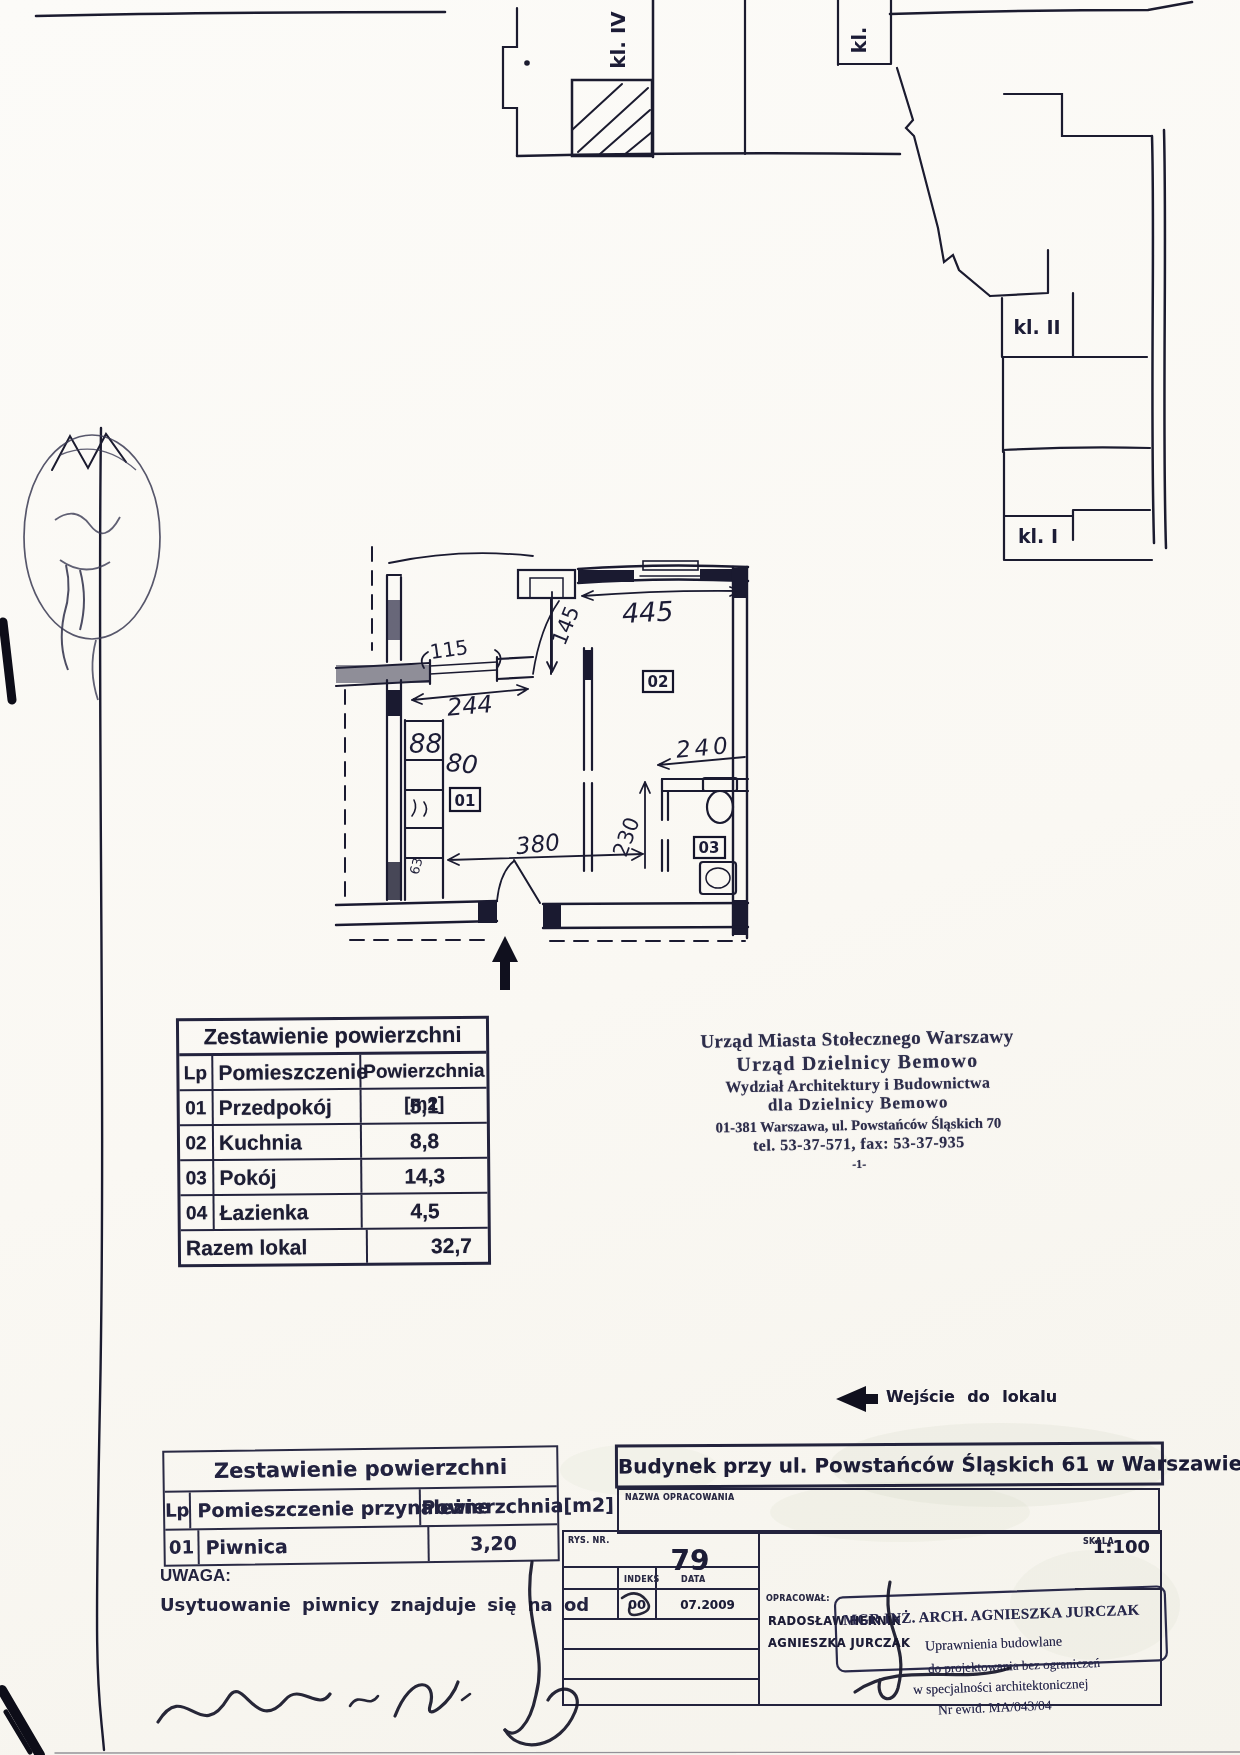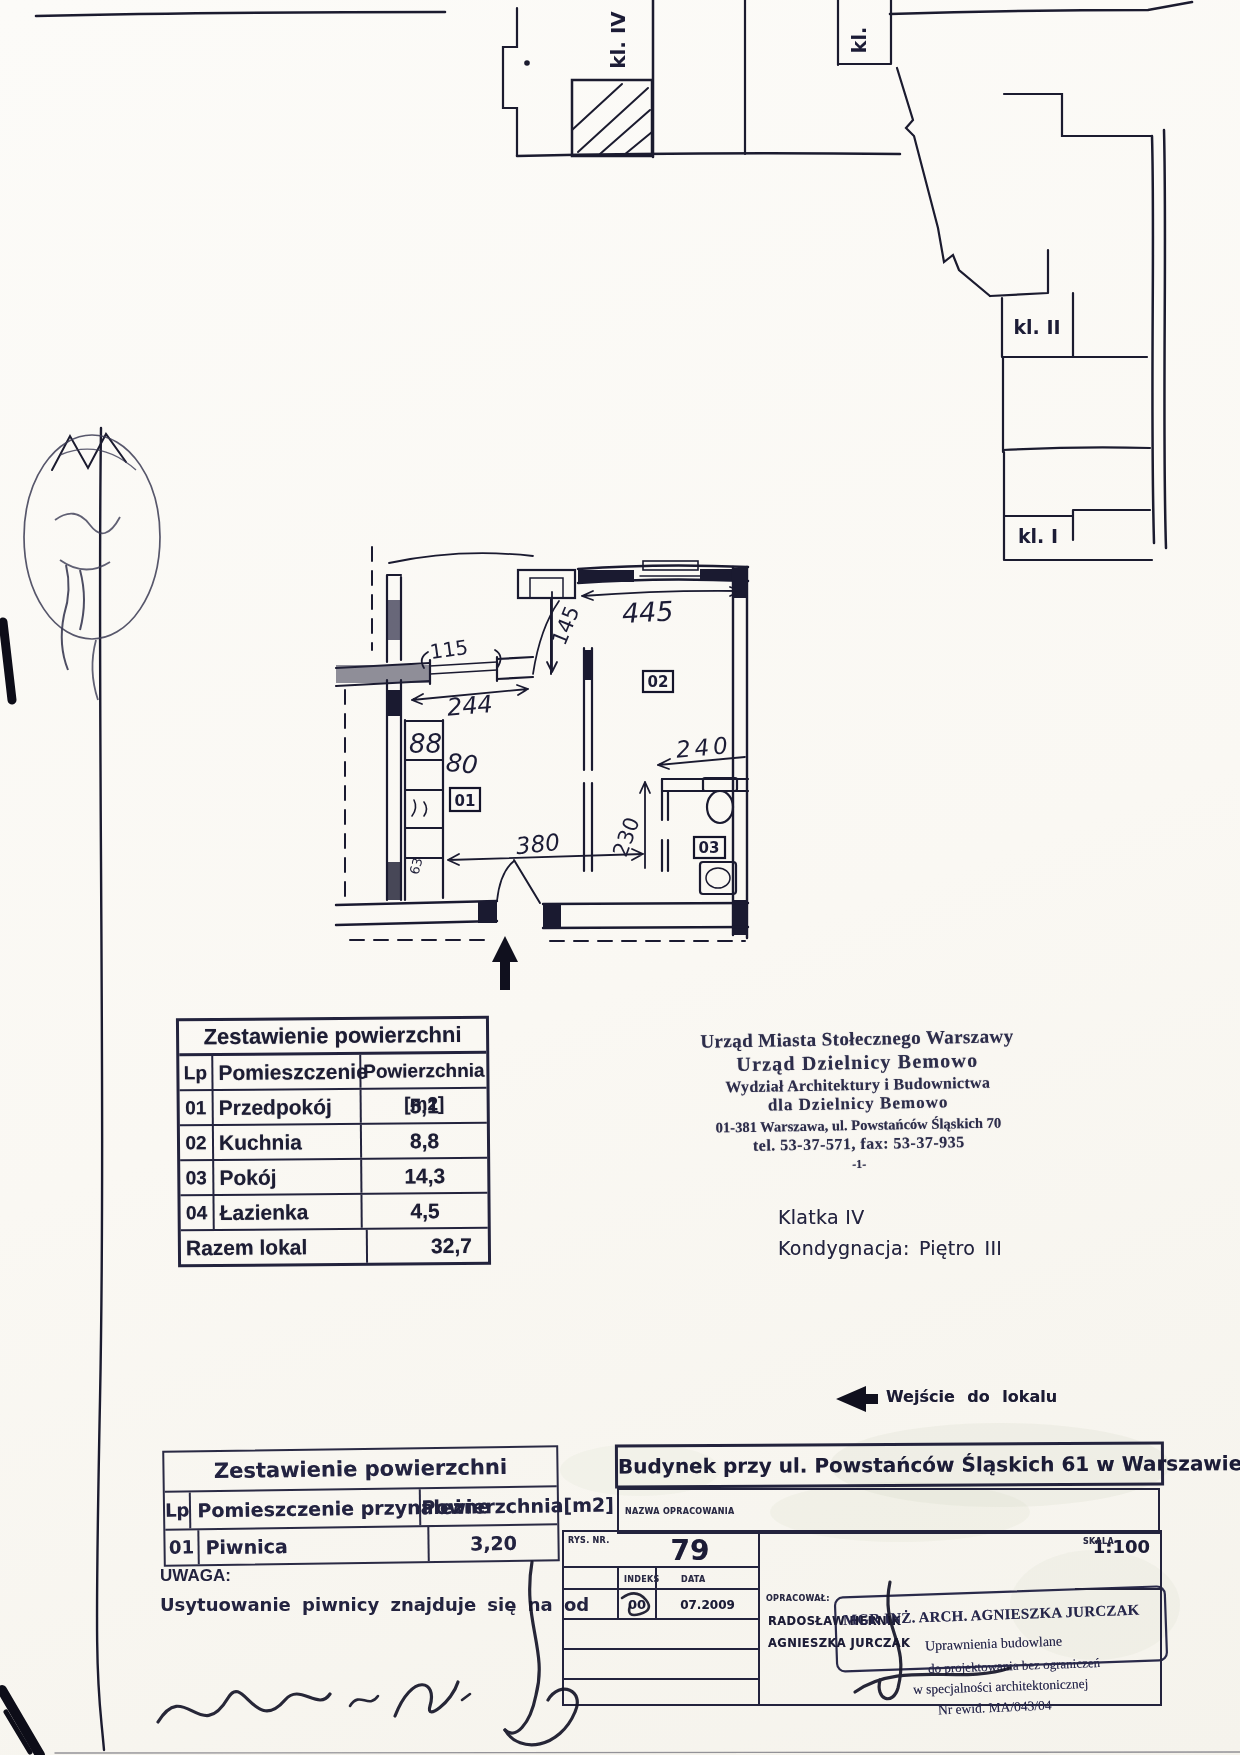--- a/index.html
+++ b/index.html
@@ -67,21 +67,21 @@
       text-shadow:0 0 .5px rgba(25,25,55,.4);}
   .tb-building{position:absolute;left:53px;top:0;width:543px;height:38px;border:3px solid #23233d;
                text-align:center;line-height:38px;font-weight:bold;font-size:20px;transform:rotate(-0.3deg);
                white-space:nowrap;}
   .tb-nazwa{position:absolute;left:55px;top:45px;width:539px;height:42px;border:2px solid #23233d;}
   .tiny{position:absolute;font-size:8px;font-weight:bold;letter-spacing:.3px;color:#2a2a44;}
   .tb-nazwa-main{text-align:center;font-weight:bold;font-size:19px;margin-top:15px;letter-spacing:.4px;}
   .tb-grid{position:absolute;left:0;top:87px;width:596px;height:172px;border:2px solid #23233d;}
   .cell{position:absolute;box-sizing:border-box;border-color:#23233d;border-style:solid;border-width:0;}
   .cell-rys{left:0;top:0;width:196px;height:36px;border-right-width:2px;border-bottom-width:2px;}
-  .rys-no{text-align:center;padding-left:58px;font-size:28px;font-weight:bold;margin-top:2px;}
+  .rys-no{text-align:center;padding-left:58px;font-size:28px;font-weight:bold;margin-top:12px;}
   .cell-b1{left:0;top:36px;width:55px;height:22px;border-right-width:2px;border-bottom-width:2px;}
   .cell-ix{left:55px;top:36px;width:38px;height:22px;border-right-width:2px;border-bottom-width:2px;}
   .cell-dt{left:93px;top:36px;width:103px;height:22px;border-right-width:2px;border-bottom-width:2px;}
   .cell-b2{left:0;top:58px;width:55px;height:30px;border-right-width:2px;border-bottom-width:2px;}
   .cell-ixv{left:55px;top:58px;width:38px;height:30px;border-right-width:2px;border-bottom-width:2px;
             text-align:center;line-height:30px;font-size:13px;font-weight:bold;}
   .cell-dtv{left:93px;top:58px;width:103px;height:30px;border-right-width:2px;border-bottom-width:2px;
             text-align:center;line-height:30px;font-size:12px;font-weight:bold;}
   .cell-e1{left:0;top:88px;width:196px;height:30px;border-right-width:2px;border-bottom-width:2px;}
   .cell-e2{left:0;top:118px;width:196px;height:30px;border-right-width:2px;border-bottom-width:2px;}
@@ -303,24 +303,20 @@
   <div class="abs stamp1">
     <div class="s1">Urząd Miasta Stołecznego Warszawy</div>
     <div class="s2">Urząd Dzielnicy Bemowo</div>
     <div class="s3">Wydział Architektury i Budownictwa</div>
     <div class="s4">dla Dzielnicy Bemowo</div>
     <div class="s5">01-381 Warszawa, ul. Powstańców Śląskich 70</div>
     <div class="s6">tel. 53-37-571, fax: 53-37-935</div>
     <div class="s7">-1-</div>
   </div>
 
-  <div class="abs loc txt-layer">
-    <div>Klatka IV</div>
-    <div class="l2">Kondygnacja: Piętro III</div>
-  </div>
 
   <div class="abs entry-label">Wejście do lokalu</div>
 
   <div class="abs t2 txt-layer">
     <div class="outer">
       <div class="t2-title">Zestawienie powierzchni</div>
       <div class="t2-row">
         <div class="d-lp">Lp</div>
         <div class="d-name">Pomieszczenie przynależne</div>
         <div class="d-area">Powierzchnia[m2]</div>
@@ -332,21 +328,21 @@
       </div>
     </div>
   </div>
 
   <div class="abs note-label">UWAGA:</div>
   <div class="abs note-text">Usytuowanie piwnicy znajduje się na odwrocie karty</div>
 
   <div class="abs tb">
     <div class="tb-building">Budynek przy ul. Powstańców Śląskich 61 w Warszawie</div>
     <div class="tb-nazwa">
-      <div class="tiny" style="left:6px;top:17px">NAZWA OPRACOWANIA</div>
+      <div class="tiny" style="left:6px;top:3px">NAZWA OPRACOWANIA</div>
     </div>
     <div class="tb-grid">
       <div class="cell cell-rys">
         <div class="tiny" style="left:4px;top:4px">RYS. NR.</div>
         <div class="rys-no">79</div>
       </div>
       <div class="cell cell-b1"></div>
       <div class="cell cell-ix">
         <div class="tiny" style="left:5px;top:7px">INDEKS</div>
       </div>

